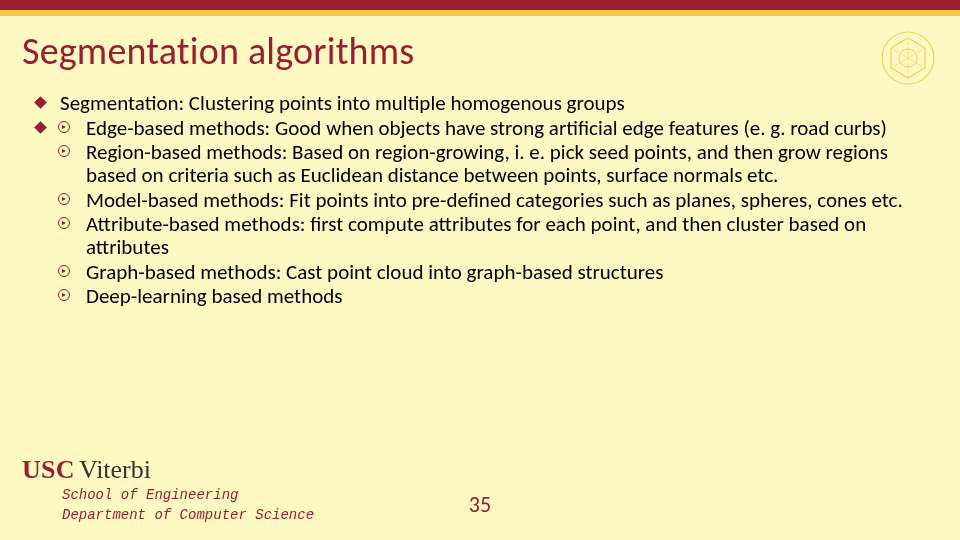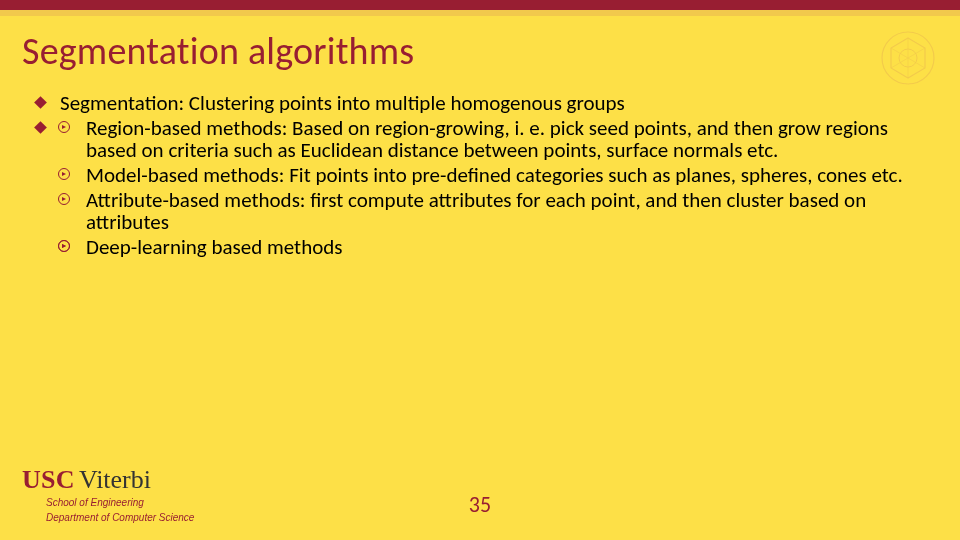--- a/index.html
+++ b/index.html
@@ -1,31 +1,31 @@
 <!DOCTYPE html>
 <html><head>
 <meta charset="utf-8">
 <style>
   * { margin: 0; padding: 0; box-sizing: border-box; }
   html, body { width: 960px; height: 540px; overflow: hidden; background: #fff; font-family: Calibri, "Segoe UI", Arial, sans-serif; }
-  .slide { position: relative; width: 960px; height: 540px; background: #fde047; }
+  .slide { position: relative; width: 960px; height: 540px; background: #fef9c3; }
   .top-bar { position: absolute; top: 0; left: 0; right: 0; height: 10px; background: #981e32; }
   .gold-bar { position: absolute; top: 10px; left: 0; right: 0; height: 6px; background: #f2c94c; }
   .title { position: absolute; top: 28px; left: 22px; font-size: 38px; font-weight: 400; color: #981e32; letter-spacing: 0.2px; }
   .seal { position: absolute; top: 30px; right: 24px; width: 56px; height: 56px; opacity: 0.9; }
   .content { position: absolute; top: 92px; left: 30px; right: 44px; color: #000; font-size: 21px; line-height: 1.08; }
   .b1 { position: relative; padding-left: 30px; margin-bottom: 2px; }
   .b1 .dia { position: absolute; left: 6px; top: 6px; width: 9px; height: 9px; background: #981e32; transform: rotate(45deg); }
   .b2 { position: relative; padding-left: 56px; margin-bottom: 2px; }
   .b2 .circ { position: absolute; left: 28px; top: 4px; width: 12px; height: 12px; border: 1.6px solid #981e32; border-radius: 50%; display: flex; align-items: center; justify-content: center; font-size: 8px; color: #981e32; }
   .b2 .circ svg { display:block; }
   .footer { position: absolute; bottom: 16px; left: 22px; right: 0; }
   .usc { color: #981e32; font-weight: 700; font-size: 26px; font-family: "Times New Roman", serif; letter-spacing: 0.3px; text-align: right; }
   .viterbi { color: #333; font-weight: 400; font-size: 26px; font-family: "Times New Roman", serif; margin-left: 4px; }
-  .subschool { color: #981e32; font-family: Liberation Sans, sans-serif; font-style: italic; font-size: 10px; margin-top: 2px; margin-left: 24px; line-height: 1.25; }
+  .subschool { color: #981e32; font-family: Liberation Mono, monospace; font-style: italic; font-size: 14px; margin-top: 2px; margin-left: 40px; line-height: 1.25; }
   .pagenum { position: absolute; bottom: 22px; left: 50%; transform: translateX(-50%); color: #981e32; font-size: 22px; font-family: Calibri, Arial, sans-serif; }
 </style>
 </head>
 <body>
 
 <div class="slide">
   <div class="top-bar"></div>
   <div class="gold-bar"></div>
 
   <div class="title">Segmentation algorithms</div>
@@ -48,20 +48,28 @@
     </div>
     <div class="b1">
       <span class="dia"></span>
     </div>
     <div class="b2">
       <span class="circ">
           <svg width="6" height="6" viewBox="0 0 6 6">
             <path d="M1 1 L5 3 L1 5 Z" fill="#981e32"></path>
           </svg>
         </span>
+      <span>Edge-based methods: Good when objects have strong artificial edge features (e. g. road curbs)</span>
+    </div>
+    <div class="b2">
+      <span class="circ">
+          <svg width="6" height="6" viewBox="0 0 6 6">
+            <path d="M1 1 L5 3 L1 5 Z" fill="#981e32"></path>
+          </svg>
+        </span>
       <span>Region-based methods: Based on region-growing, i. e. pick seed points, and then grow regions based on criteria such as Euclidean distance between points, surface normals etc.</span>
     </div>
     <div class="b2">
       <span class="circ">
           <svg width="6" height="6" viewBox="0 0 6 6">
             <path d="M1 1 L5 3 L1 5 Z" fill="#981e32"></path>
           </svg>
         </span>
       <span>Model-based methods: Fit points into pre-defined categories such as planes, spheres, cones etc.</span>
     </div>
@@ -72,20 +80,21 @@
           </svg>
         </span>
       <span>Attribute-based methods: first compute attributes for each point, and then cluster based on attributes</span>
     </div>
     <div class="b2">
       <span class="circ">
           <svg width="6" height="6" viewBox="0 0 6 6">
             <path d="M1 1 L5 3 L1 5 Z" fill="#981e32"></path>
           </svg>
         </span>
+      <span>Graph-based methods: Cast point cloud into graph-based structures</span>
     </div>
     <div class="b2">
       <span class="circ">
           <svg width="6" height="6" viewBox="0 0 6 6">
             <path d="M1 1 L5 3 L1 5 Z" fill="#981e32"></path>
           </svg>
         </span>
       <span>Deep-learning based methods</span>
     </div>
   </div>

